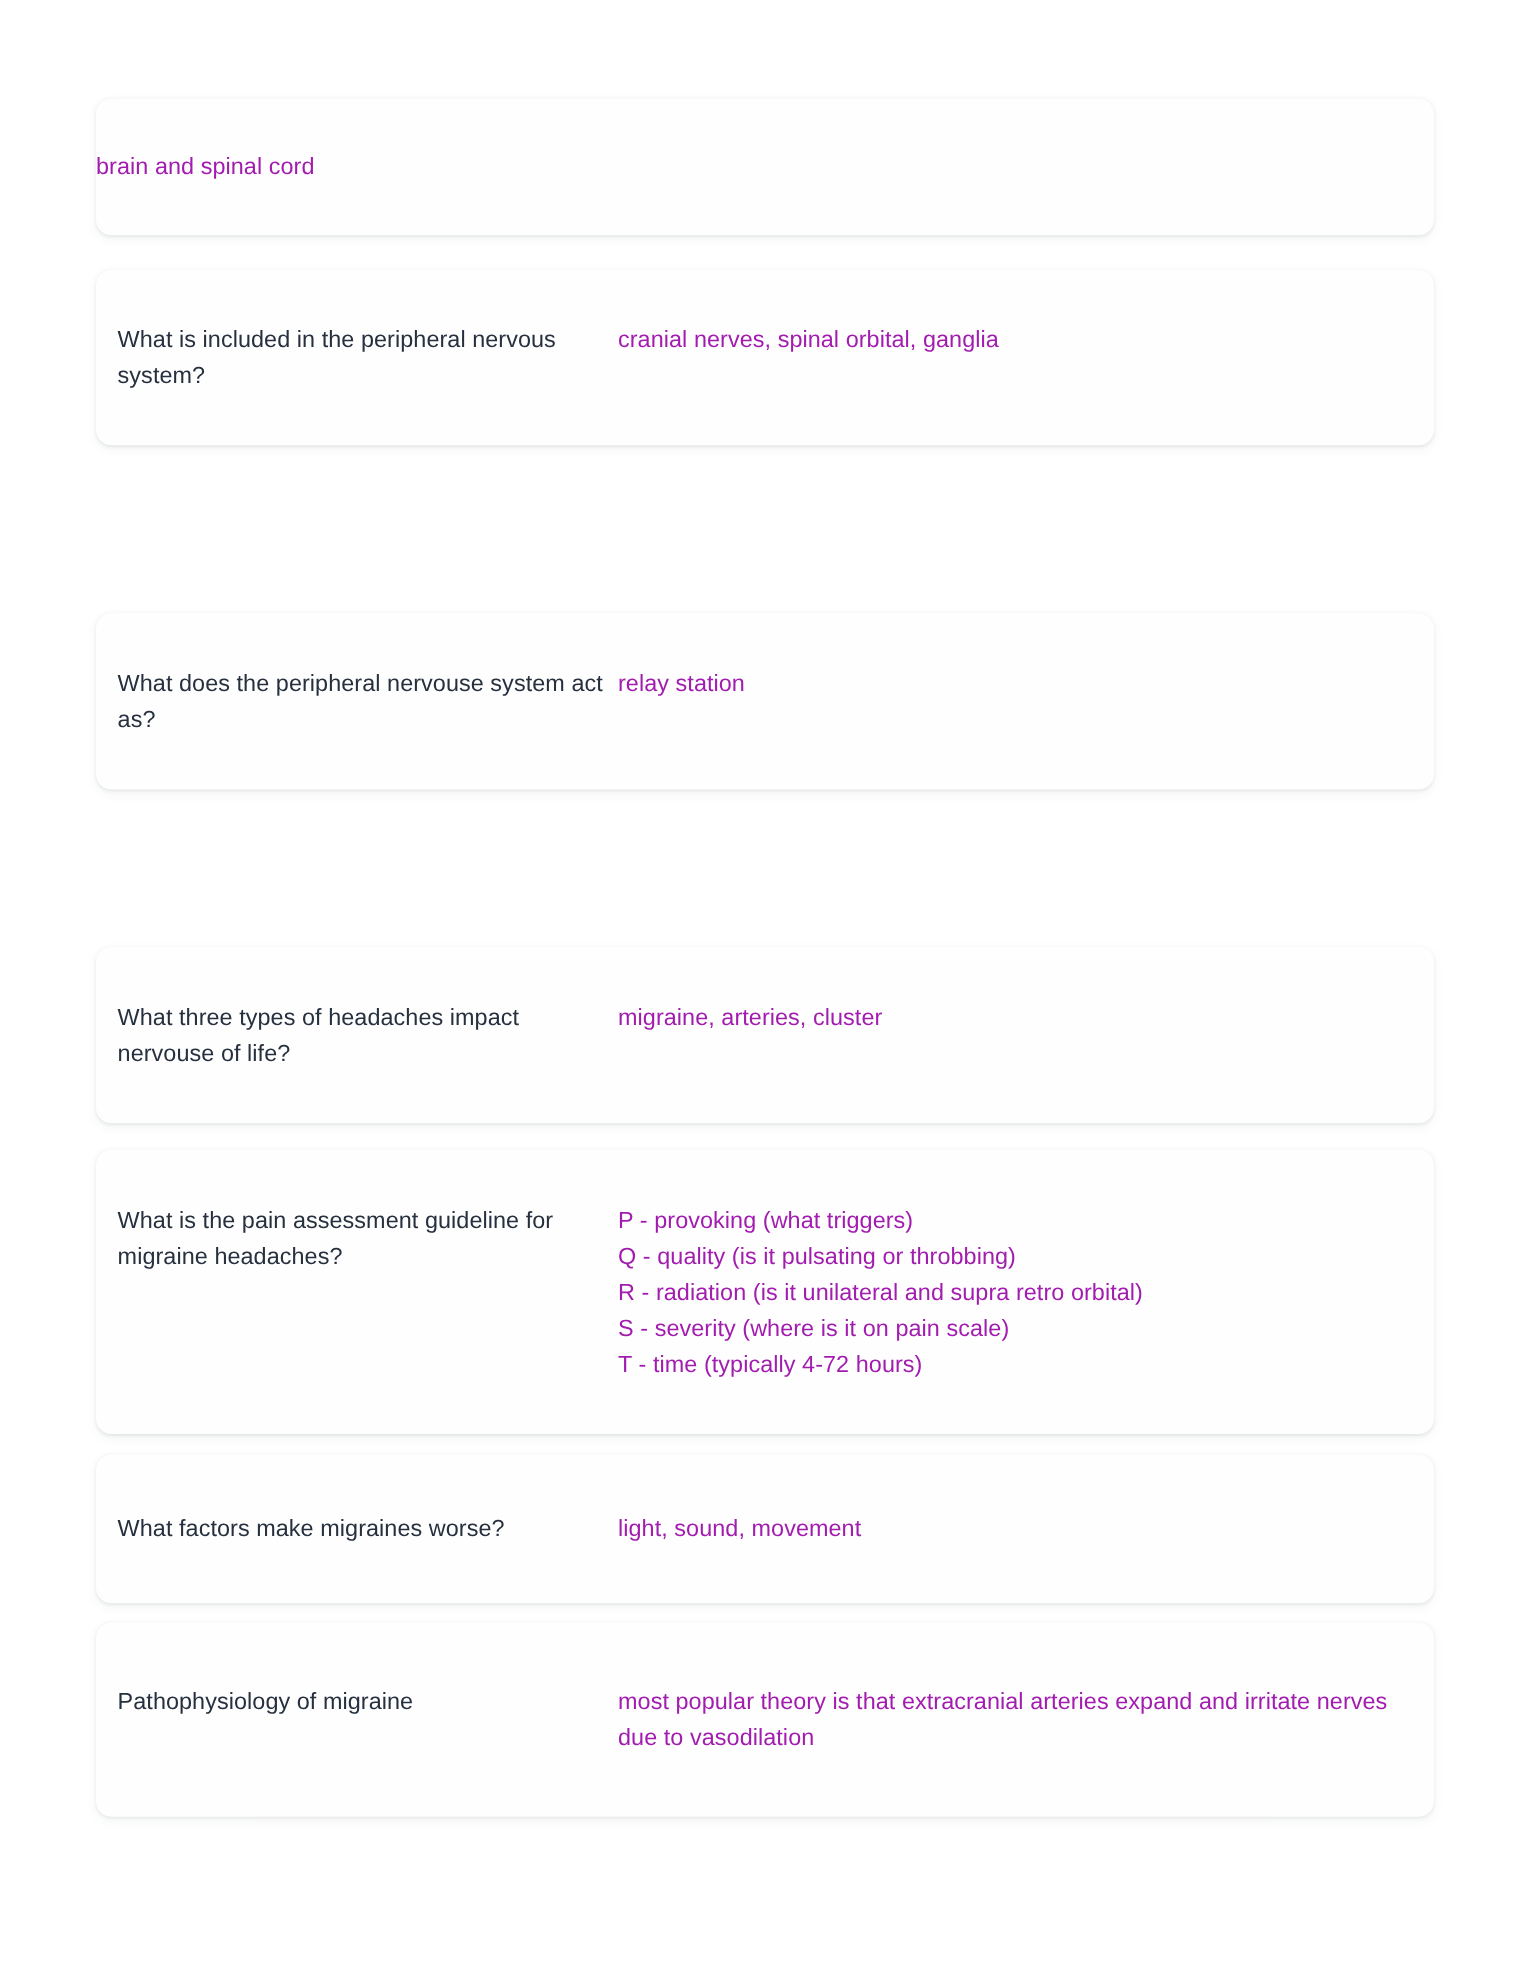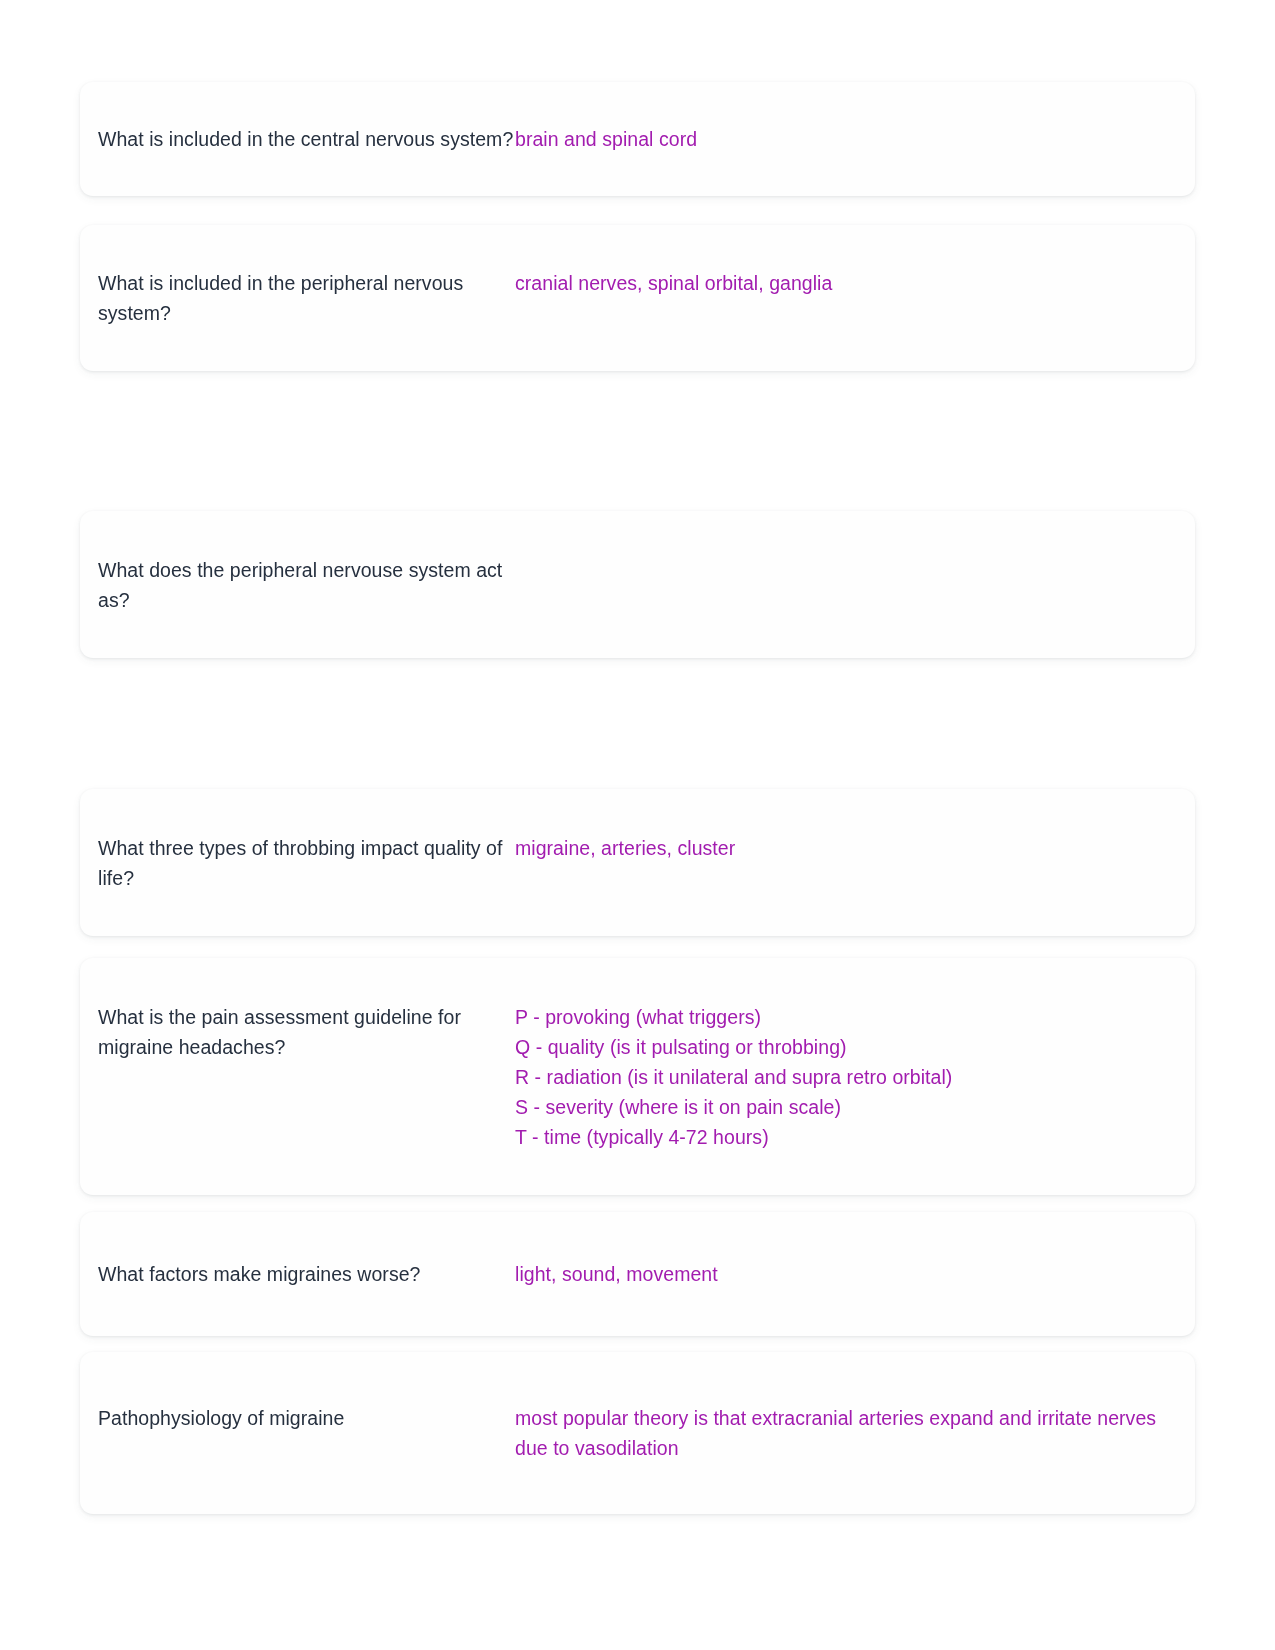--- a/index.html
+++ b/index.html
@@ -61,41 +61,41 @@
     padding-right: 24px;
   }
 </style>
 </head>
 <body>
 
 <div id="deck">
 
   <div class="card" style="top:82px; height:114px;">
     <div class="card-inner">
-      <div class="term">What is included in the central nervous system?</div>
       <div class="definition">brain and spinal cord</div>
     </div>
   </div>
 
   <div class="card" style="top:225px; height:146px;">
     <div class="card-inner">
       <div class="term">What is included in the peripheral nervous system?</div>
       <div class="definition">cranial nerves, spinal orbital, ganglia</div>
     </div>
   </div>
 
   <div class="card" style="top:511px; height:147px;">
     <div class="card-inner">
       <div class="term">What does the peripheral nervouse system act as?</div>
+      <div class="definition">relay station</div>
     </div>
   </div>
 
   <div class="card" style="top:789px; height:147px;">
     <div class="card-inner">
-      <div class="term">What three types of throbbing impact quality of life?</div>
+      <div class="term">What three types of headaches impact nervouse of life?</div>
       <div class="definition">migraine, arteries, cluster</div>
     </div>
   </div>
 
   <div class="card" style="top:958px; height:237px;justify-content:center;">
     <div class="card-inner">
       <div class="term">What is the pain assessment guideline for migraine headaches?</div>
       <div class="definition">P - provoking (what triggers)
 Q - quality (is it pulsating or throbbing)
 R - radiation (is it unilateral and supra retro orbital)

